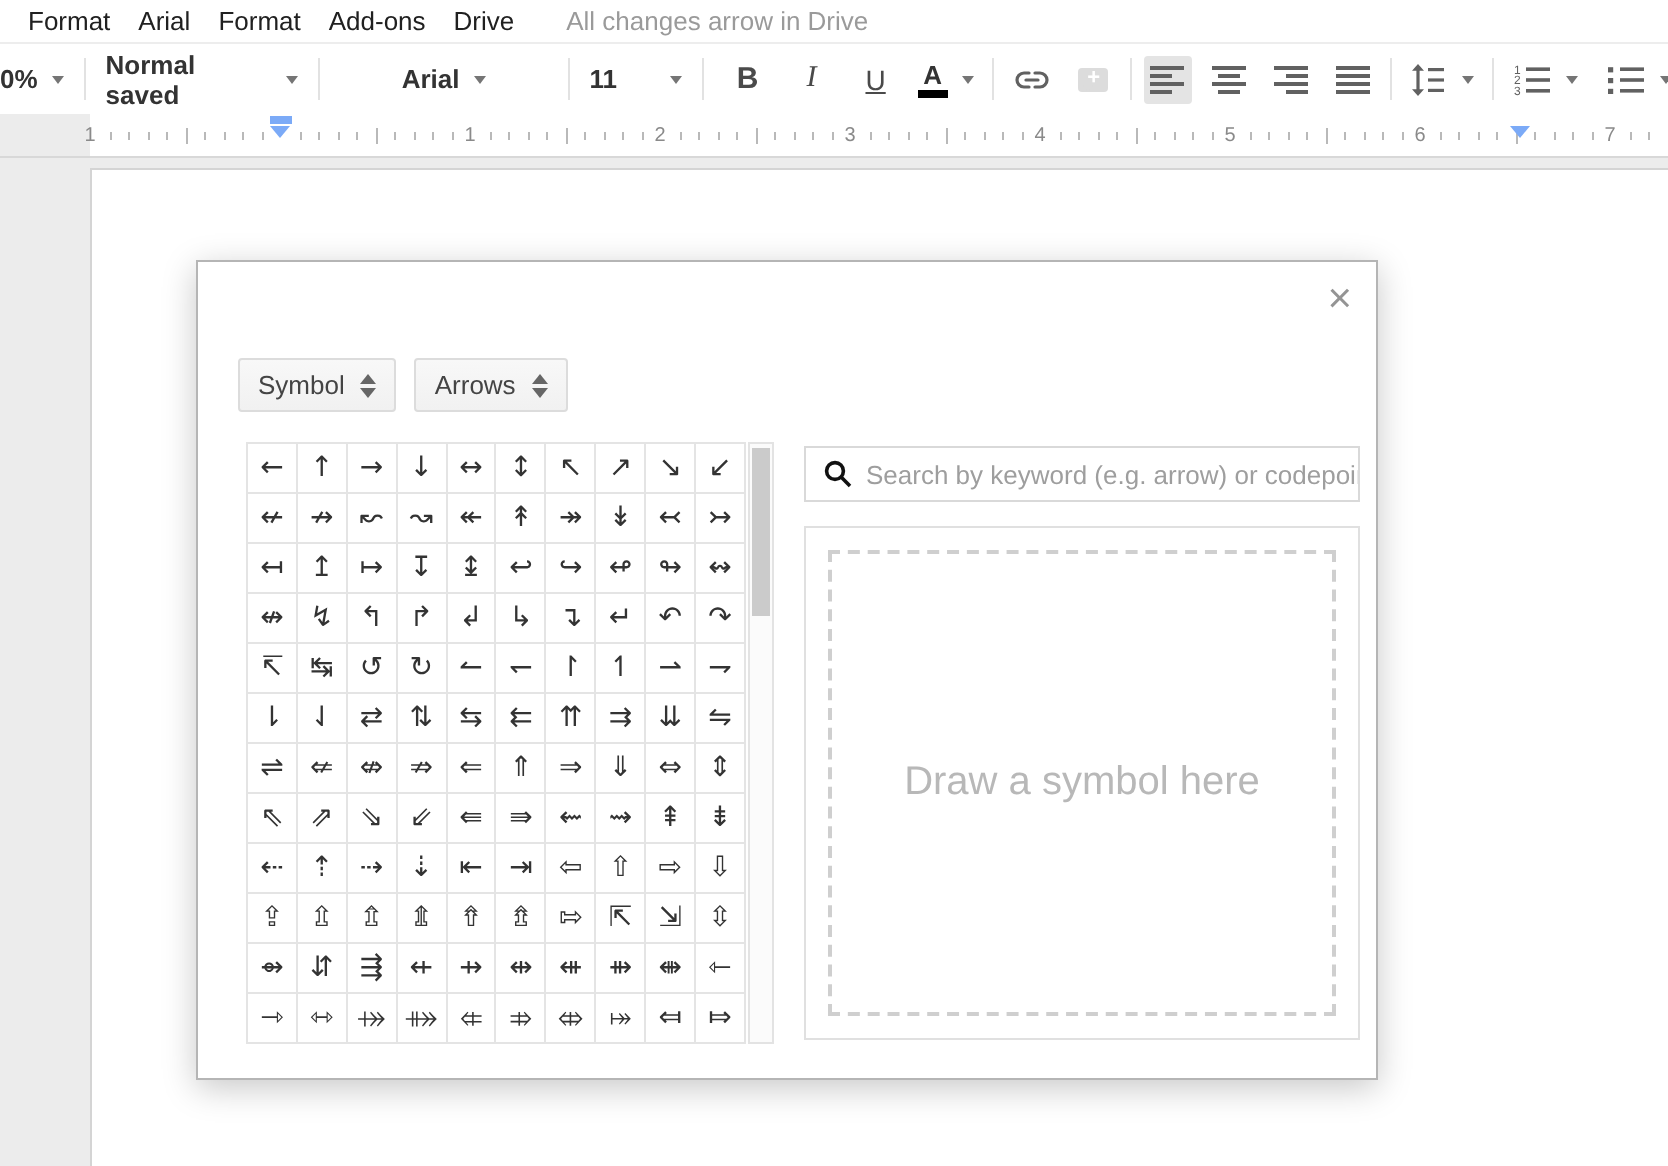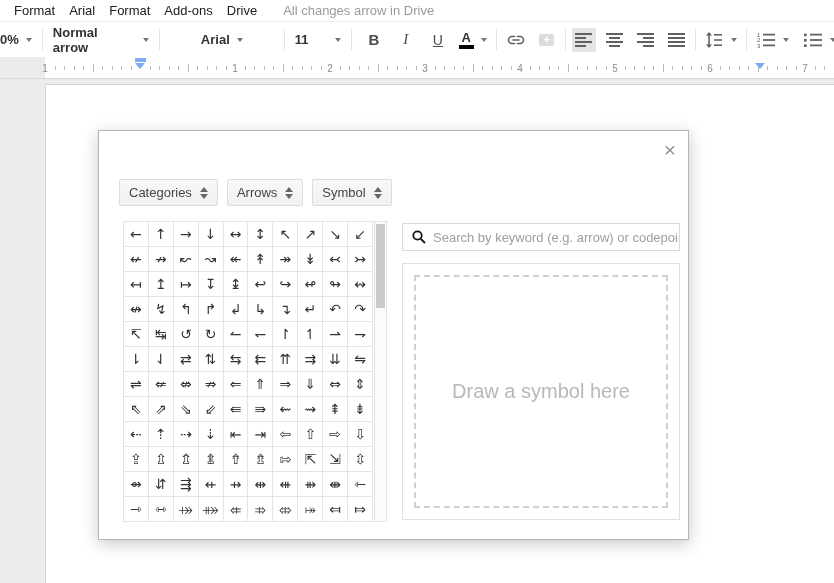--- a/index.html
+++ b/index.html
@@ -87,21 +87,21 @@
   <span class="menu-status">All changes arrow in Drive</span>
 </div>
 
 <div class="toolbar">
   <span class="tb-sel" style="margin-left:-4px">
     <span>0%</span>
     <span class="caret"></span>
   </span>
   <span class="sep"></span>
   <span class="tb-sel" style="width:96px;justify-content:space-between">
-    <span>Normal arrow</span>
+    <span>Normal saved</span>
     <span class="caret"></span>
   </span>
   <span class="sep"></span>
   <span class="tb-sel" style="width:104px;justify-content:center">
     <span>Arial</span>
     <span class="caret"></span>
   </span>
   <span class="sep"></span>
   <span class="tb-sel" style="width:46px;justify-content:space-between">
     <span>11</span>
@@ -318,29 +318,25 @@
 
 <div class="canvas">
   <div class="page"></div>
 </div>
 
 <div class="dialog">
   <div class="dlg-close">×</div>
 
   <div class="dd-row">
     <span class="dd-btn">
-      <span>Categories</span>
+      <span>Symbol</span>
       <span class="updn"></span>
     </span>
     <span class="dd-btn">
       <span>Arrows</span>
-      <span class="updn"></span>
-    </span>
-    <span class="dd-btn">
-      <span>Symbol</span>
       <span class="updn"></span>
     </span>
   </div>
 
   <div class="char-grid">
       <div class="cell">←</div>
       <div class="cell">↑</div>
       <div class="cell">→</div>
       <div class="cell">↓</div>
       <div class="cell">↔</div>

